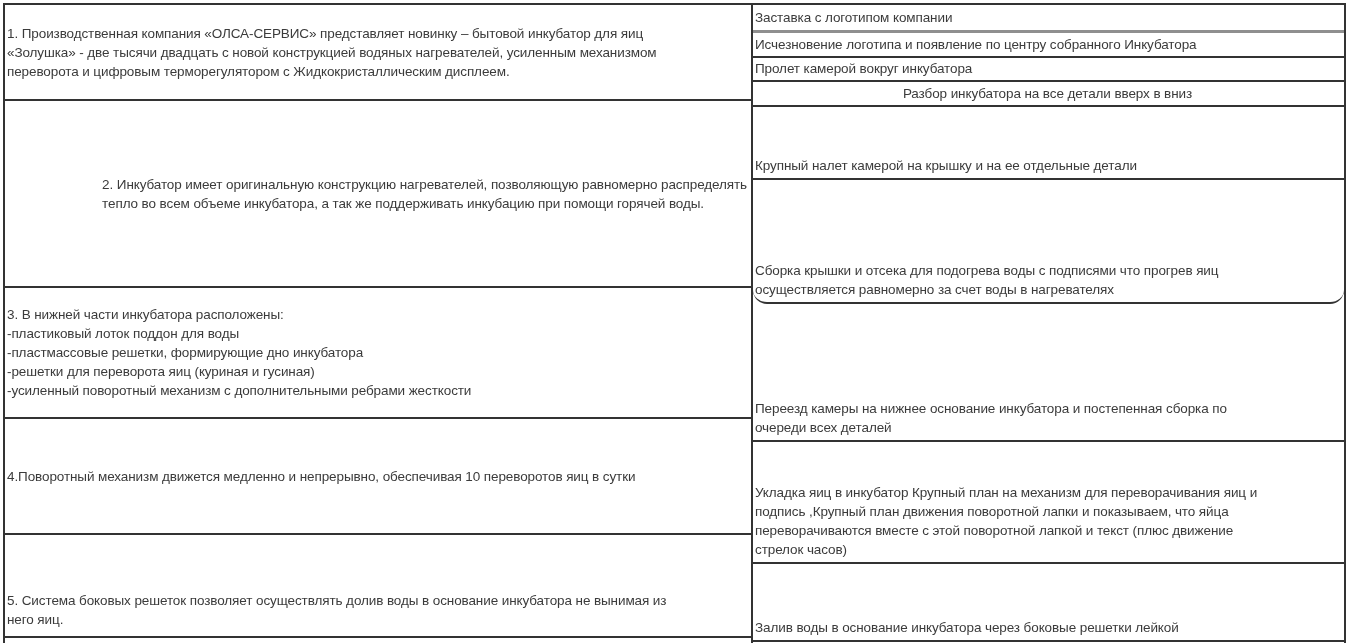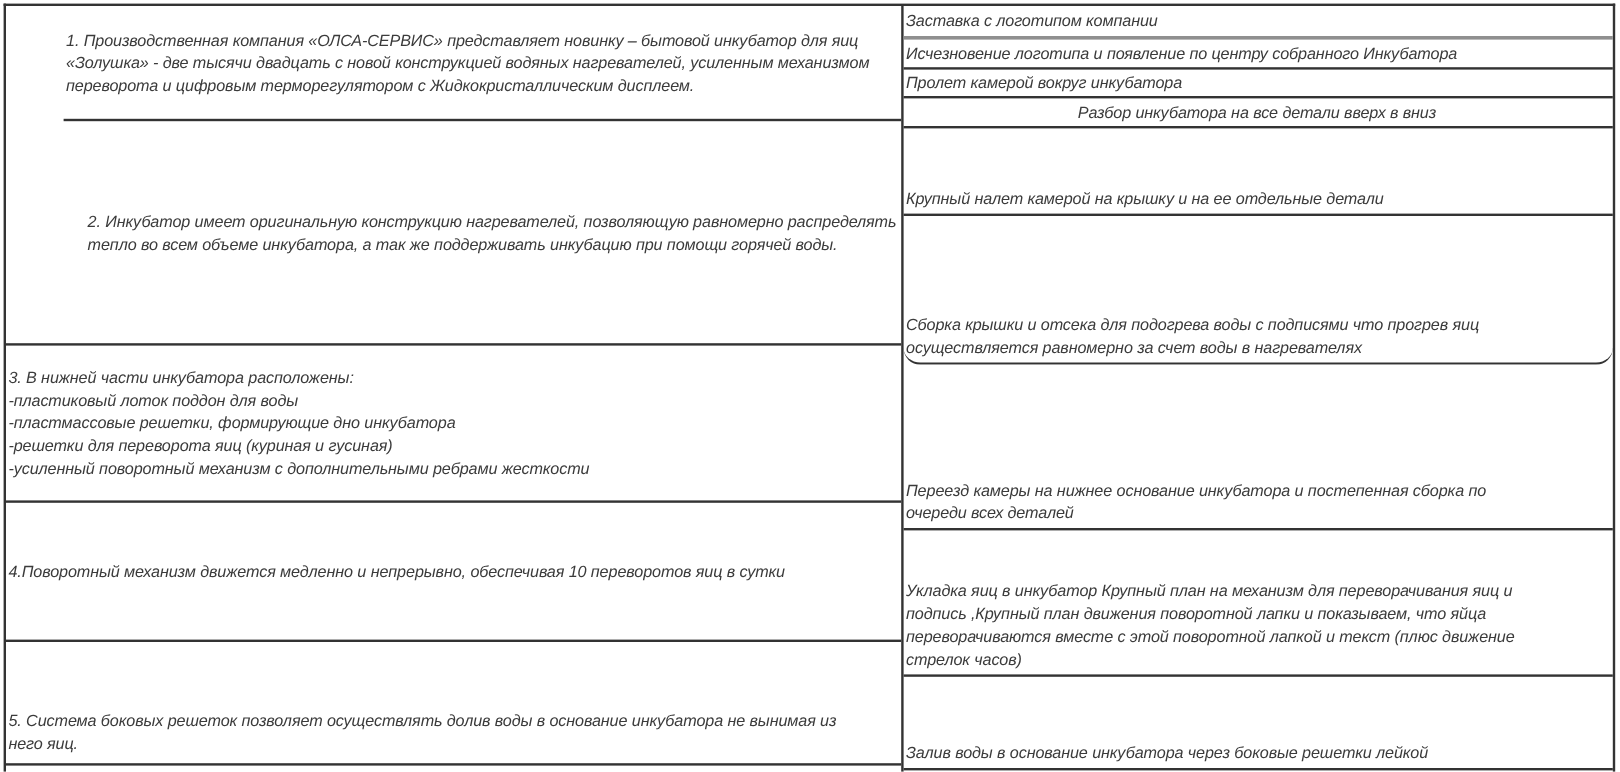--- a/index.html
+++ b/index.html
@@ -38,35 +38,34 @@
     flex: 1;
   }
   .cell {
     box-sizing: border-box;
     border-bottom: 2px solid #333333;
     display: flex;
     flex-direction: column;
     justify-content: center;
     overflow: hidden;
     padding: 0 4px 0 2px;
-    font-style: italic;
   }
   .cell .txt {
     white-space: pre-wrap;
     font-size: 13.5px;
     line-height: 19px;
     color: #3b3b3b;
     letter-spacing: -0.1px;
   }
   .cell.bottom { justify-content: flex-end; padding-bottom: 3px; }
   .cell.graybrd { border-bottom: 3px solid #8f8f8f; }
   .cell.nobrd { border-bottom: none; }
 
   
-  .l0 { height: 104px; margin-left: 48px; }
+  .l0 { height: 104px; }
   .l1 { height: 202px; align-items: flex-end; }
   .l2 { height: 142px; }
   .l3 { height: 125px; }
   .l4 { height: 60px; margin-top: 48px; }
   .l-sliver { height: 5px; }
 
   
   .r0 { height: 29px; }
   .r1 { height: 25px; }
   .r2 { height: 25px; }

